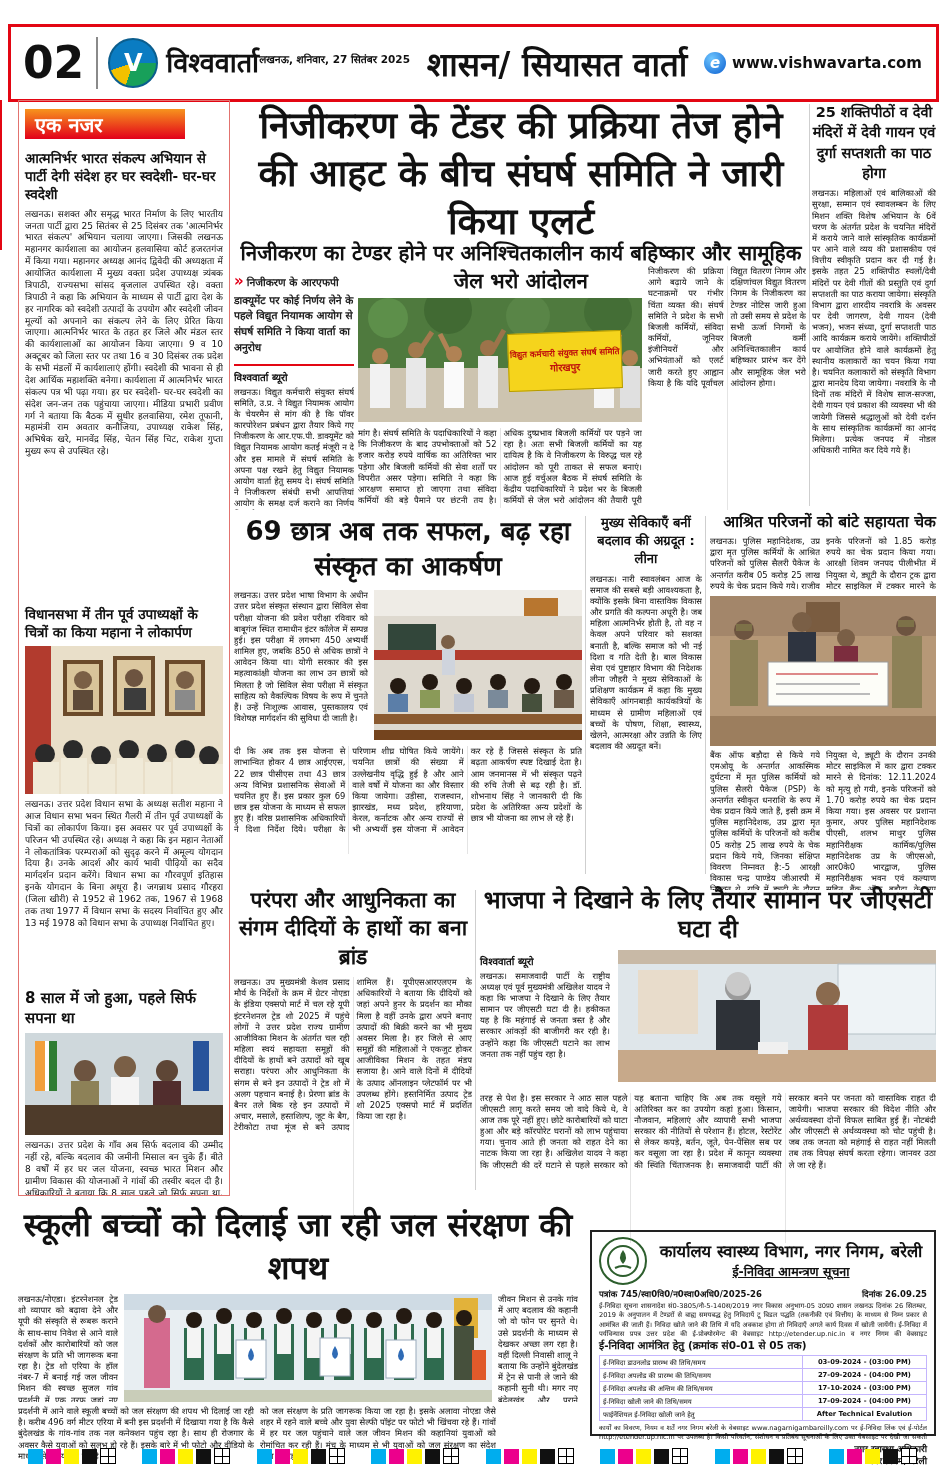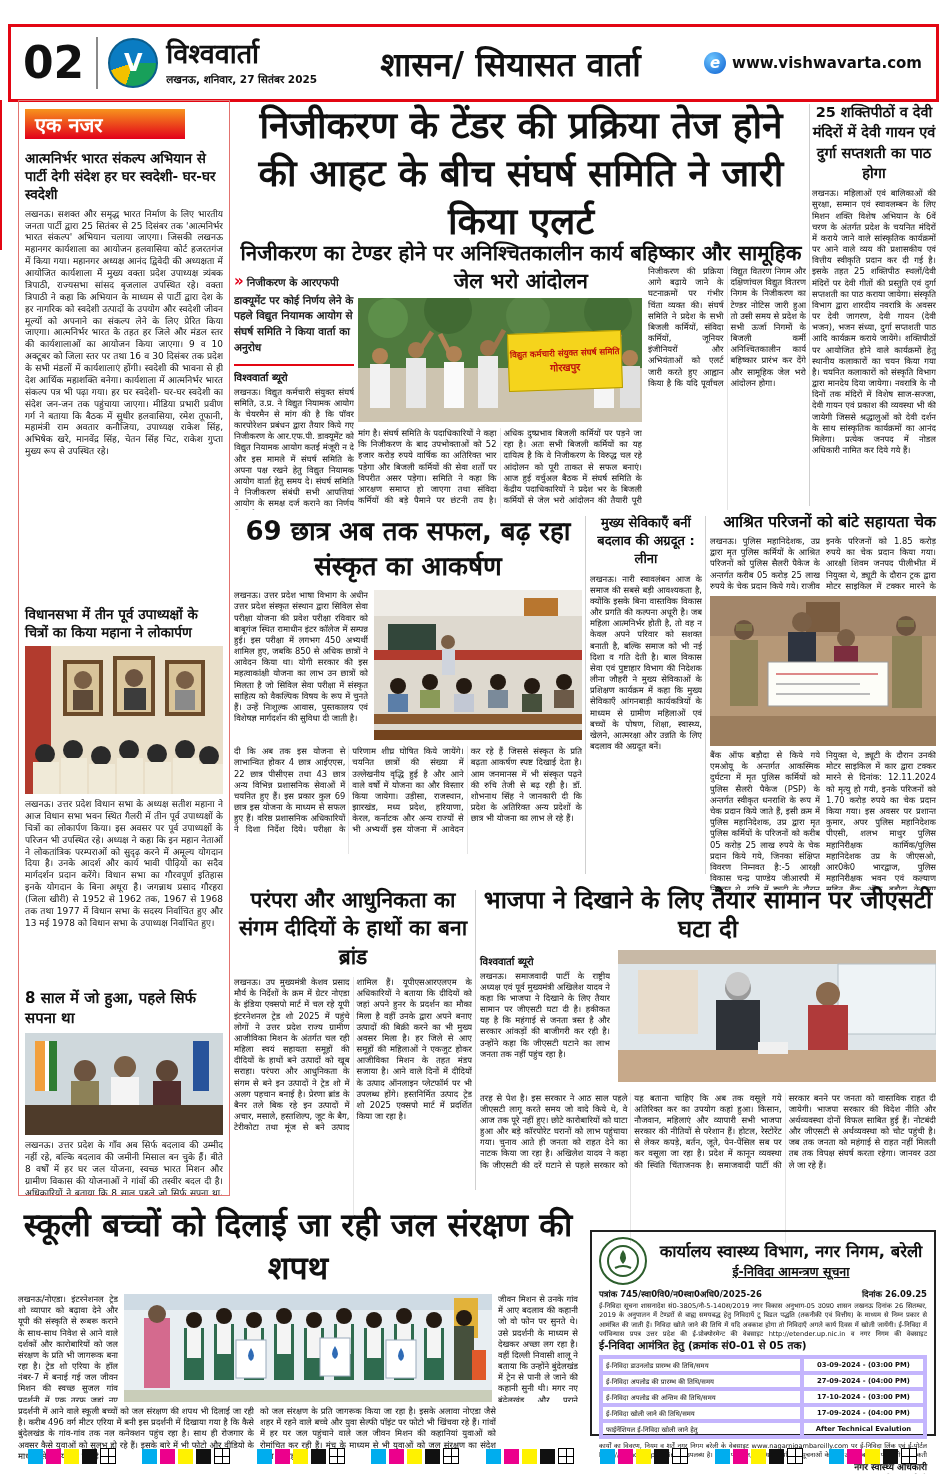--- a/index.html
+++ b/index.html
@@ -7,21 +7,21 @@
         font-family:"DejaVu Sans",sans-serif;color:#111;overflow:hidden;}
   .abs{position:absolute;}
   .hide-ovf{overflow:hidden;}
   
   .hdr{top:24px;left:8px;width:925px;height:72px;border:3px solid #e30613;display:flex;align-items:center;background:#fff;}
   .pgnum{font-size:44px;font-weight:800;padding:0 12px;line-height:1;}
   .hdr-div{width:2px;height:52px;background:#8a8a8a;margin-right:10px;}
   .logo{width:46px;height:46px;border-radius:50%;
         background:conic-gradient(#0a7cc2 0 25%,#18a05a 25% 55%,#f2c100 55% 70%,#0a7cc2 70% 100%);
         display:flex;align-items:center;justify-content:center;color:#fff;font-weight:800;font-size:24px;margin-right:8px;flex:0 0 auto;border:2px solid #0b5e8e;}
-  .mast{display:flex;flex-direction:column;}
+  .mast{display:flex;flex-direction:row;}
   .mast-title{font-size:27px;font-weight:800;line-height:1.05;}
   .mast-date{font-size:10.5px;font-weight:700;margin-top:3px;}
   .sec-title{flex:1;text-align:center;font-size:33px;font-weight:800;}
   .site{display:flex;align-items:center;gap:6px;margin-right:14px;font-size:15px;font-weight:700;}
   .eicon{width:22px;height:22px;border-radius:50%;background:radial-gradient(circle at 35% 30%,#6ec6ff,#0b5fd0);
          color:#fff;font-style:italic;font-weight:800;font-size:15px;display:flex;align-items:center;justify-content:center;}
   
   .sidebar{left:18px;top:100px;width:212px;height:1096px;border:1.5px solid #e2736f;padding:6px;box-sizing:border-box;}
   .tab{width:150px;height:30px;background:linear-gradient(180deg,#f7941d,#e2001a);color:#fff;
        font-size:20px;font-weight:800;display:flex;align-items:center;padding-left:10px;margin:2px 0 10px;}
@@ -47,21 +47,21 @@
   
   .notice{left:590px;top:1230px;width:346px;height:206px;border:2px solid #222;box-sizing:border-box;padding:5px 7px;}
   .notice-top{display:flex;align-items:center;gap:8px;}
   .notice-logo{width:44px;height:44px;border-radius:50%;border:2px solid #2d5e2d;flex:0 0 auto;
                display:flex;align-items:center;justify-content:center;}
   .notice-org{font-size:16.5px;font-weight:800;text-align:center;line-height:1.2;}
   .notice-title{font-size:12.5px;font-weight:800;text-align:center;text-decoration:underline;margin-top:2px;}
   .notice-ref{display:flex;justify-content:space-between;font-size:8.5px;font-weight:700;margin-top:3px;}
   .notice-body{font-size:6.7px;line-height:1.4;text-align:justify;margin-top:3px;}
   .ntable{width:100%;border-collapse:collapse;margin-top:3px;}
-  .ntable td{border:4px solid #c4b5fd;font-size:6.8px;padding:1px 3px;height:10px;}
+  .ntable td{border:1px solid #c4b5fd;font-size:6.8px;padding:1px 3px;height:10px;}
   .ntable .val{text-align:center;font-weight:700;width:38%;}
   .ntable-title{font-size:10.5px;font-weight:800;}
   .notice-foot{font-size:6.6px;line-height:1.35;text-align:justify;margin-top:3px;}
   .notice-sign{font-size:9px;font-weight:800;text-align:right;line-height:1.3;margin-top:2px;}
   
   .marks{left:0;top:1448px;width:945px;display:flex;justify-content:space-between;padding:0 28px;box-sizing:border-box;}
   .mgroup{display:flex;gap:3px;align-items:center;}
   .sq{width:15px;height:15px;}
   .crossbox{width:14px;height:14px;border:1px solid #000;position:relative;background:#fff;}
   .crossbox:before{content:"";position:absolute;left:50%;top:0;bottom:0;width:1px;background:#000;}

